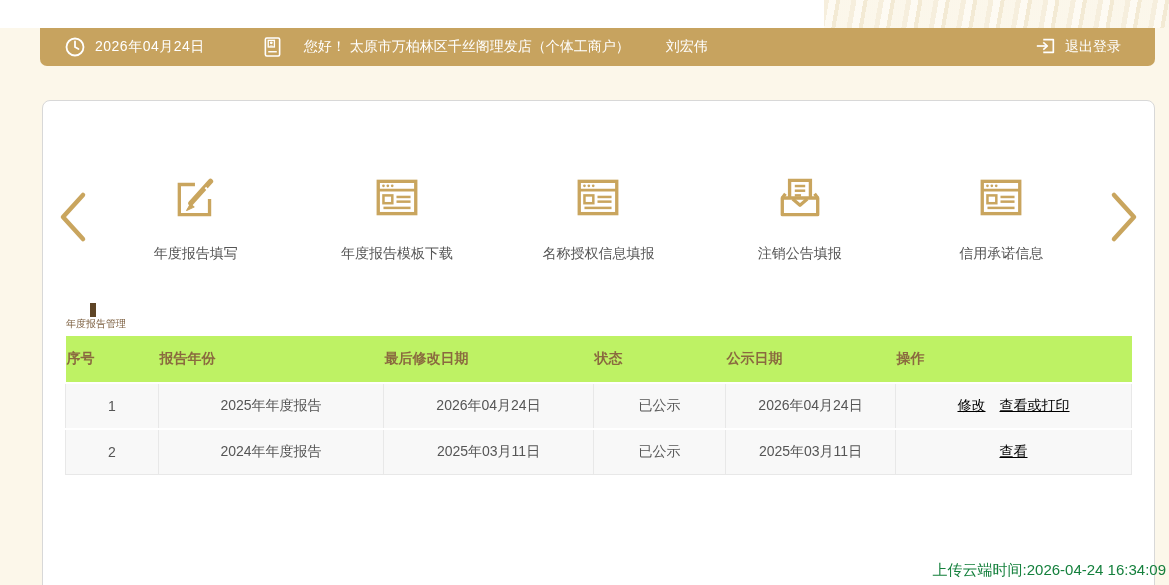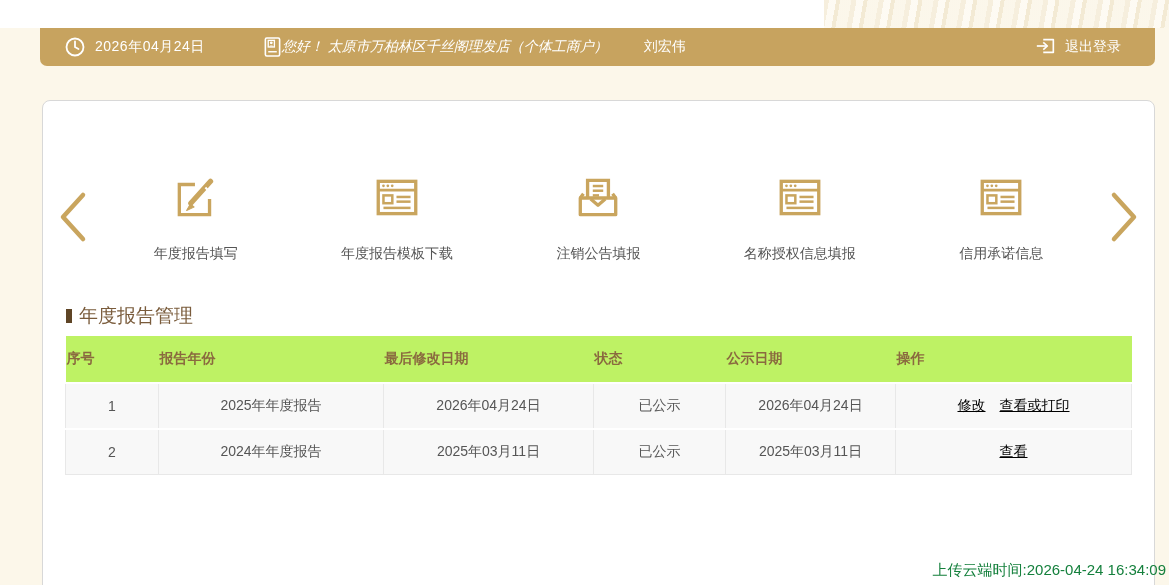--- a/index.html
+++ b/index.html
@@ -19,21 +19,21 @@
   
   .gold-bar{
     position:absolute;left:40px;top:28px;width:1115px;height:38px;
     background:#c7a35f;border-radius:0 0 7px 7px;
     display:flex;align-items:center;color:#ffffff;font-size:14px;
   }
   .bar-left{display:flex;align-items:center;margin-left:24px;}
   .bar-left .icon{display:flex;align-items:center;}
   .bar-date{margin-left:9px;letter-spacing:.5px;}
   .badge-wrap{margin-left:58px;display:flex;align-items:center;}
-  .bar-greeting{margin-left:0;font-style:italic;}
+  .bar-greeting{margin-left:22px;}
   .bar-user{margin-left:36px;}
   .bar-right{margin-left:auto;margin-right:34px;display:flex;align-items:center;cursor:pointer;}
   .bar-right span{margin-left:8px;}
   
   .card{
     position:absolute;left:42px;top:100px;width:1111px;height:520px;
     background:#ffffff;border:1px solid #d8d8d8;border-radius:8px;
   }
   
   .carousel{
@@ -41,21 +41,21 @@
     display:flex;align-items:center;padding:0 10px;
   }
   .chev{flex:0 0 auto;cursor:pointer;display:flex;align-items:center;}
   .carousel-items{flex:1;display:flex;justify-content:space-around;align-items:flex-start;}
   .c-item{display:flex;flex-direction:column;align-items:center;cursor:pointer;width:160px;}
   .c-item .c-icon{height:52px;display:flex;align-items:flex-end;}
   .c-item .c-label{margin-top:22px;font-size:14px;color:#555555;white-space:nowrap;}
   
   .section-title{
     position:absolute;left:23px;top:202px;display:flex;align-items:center;
-    font-size:19px;color:#7a5c3c;
+    font-size:10px;color:#7a5c3c;flex-direction:column;
   }
   .section-title .bullet{width:6px;height:14px;background:#5f4526;margin-right:7px;display:inline-block;}
   
   .report-table{
     position:absolute;left:22px;top:235px;width:1066px;
     border-collapse:collapse;font-size:14px;table-layout:fixed;
   }
   .report-table thead th{
     background:#bef264;color:#8a6a3f;font-weight:bold;height:44px;
     border:none;text-align:left;
@@ -144,46 +144,46 @@
       <line x1="23.5" y1="23" x2="37" y2="23" stroke="#c9a55e" stroke-width="2.4"></line>
       <line x1="23.5" y1="27.5" x2="37" y2="27.5" stroke="#c9a55e" stroke-width="2.4"></line>
       <line x1="11" y1="33.5" x2="37" y2="33.5" stroke="#c9a55e" stroke-width="2.4"></line>
     </svg>
           </span>
           <span class="c-label">年度报告模板下载</span>
         </div>
         <div class="c-item">
           <span class="c-icon">
             <svg width="50" height="50" viewBox="0 0 48 48">
-      <path d="M14 25 V7 H34 V25" fill="none" stroke="#c9a55e" stroke-width="3.2"></path>
-      <line x1="19" y1="12.5" x2="29" y2="12.5" stroke="#c9a55e" stroke-width="2.4"></line>
-      <line x1="19" y1="17" x2="29" y2="17" stroke="#c9a55e" stroke-width="2.4"></line>
-      <line x1="19" y1="21.5" x2="25" y2="21.5" stroke="#c9a55e" stroke-width="2.4"></line>
-      <path d="M10 20 L7 24 M38 20 L41 24" stroke="#c9a55e" stroke-width="3.2"></path>
-      <path d="M7 24 V40 H41 V24 Z" fill="#ffffff" stroke="#c9a55e" stroke-width="3.2" stroke-linejoin="round"></path>
-      <path d="M17 25 L24 31 L31 25" fill="none" stroke="#c9a55e" stroke-width="3.2" stroke-linejoin="round"></path>
-    </svg>
-          </span>
-          <span class="c-label">注销公告填报</span>
-        </div>
-        <div class="c-item">
-          <span class="c-icon">
-            <svg width="50" height="50" viewBox="0 0 48 48">
       <rect x="6" y="8" width="36" height="31" fill="none" stroke="#c9a55e" stroke-width="3.2"></rect>
       <line x1="6" y1="16.5" x2="42" y2="16.5" stroke="#c9a55e" stroke-width="2.6"></line>
       <circle cx="11" cy="12.3" r="1.3" fill="#c9a55e"></circle>
               <circle cx="15.2" cy="12.3" r="1.3" fill="#c9a55e"></circle>
               <circle cx="19.4" cy="12.3" r="1.3" fill="#c9a55e"></circle>
       <rect x="11" y="21.5" width="8.5" height="7.5" fill="none" stroke="#c9a55e" stroke-width="2.4"></rect>
       <line x1="23.5" y1="23" x2="37" y2="23" stroke="#c9a55e" stroke-width="2.4"></line>
       <line x1="23.5" y1="27.5" x2="37" y2="27.5" stroke="#c9a55e" stroke-width="2.4"></line>
       <line x1="11" y1="33.5" x2="37" y2="33.5" stroke="#c9a55e" stroke-width="2.4"></line>
     </svg>
           </span>
           <span class="c-label">名称授权信息填报</span>
+        </div>
+        <div class="c-item">
+          <span class="c-icon">
+            <svg width="50" height="50" viewBox="0 0 48 48">
+      <path d="M14 25 V7 H34 V25" fill="none" stroke="#c9a55e" stroke-width="3.2"></path>
+      <line x1="19" y1="12.5" x2="29" y2="12.5" stroke="#c9a55e" stroke-width="2.4"></line>
+      <line x1="19" y1="17" x2="29" y2="17" stroke="#c9a55e" stroke-width="2.4"></line>
+      <line x1="19" y1="21.5" x2="25" y2="21.5" stroke="#c9a55e" stroke-width="2.4"></line>
+      <path d="M10 20 L7 24 M38 20 L41 24" stroke="#c9a55e" stroke-width="3.2"></path>
+      <path d="M7 24 V40 H41 V24 Z" fill="#ffffff" stroke="#c9a55e" stroke-width="3.2" stroke-linejoin="round"></path>
+      <path d="M17 25 L24 31 L31 25" fill="none" stroke="#c9a55e" stroke-width="3.2" stroke-linejoin="round"></path>
+    </svg>
+          </span>
+          <span class="c-label">注销公告填报</span>
         </div>
         <div class="c-item">
           <span class="c-icon">
             <svg width="50" height="50" viewBox="0 0 48 48">
       <rect x="6" y="8" width="36" height="31" fill="none" stroke="#c9a55e" stroke-width="3.2"></rect>
       <line x1="6" y1="16.5" x2="42" y2="16.5" stroke="#c9a55e" stroke-width="2.6"></line>
       <circle cx="11" cy="12.3" r="1.3" fill="#c9a55e"></circle>
               <circle cx="15.2" cy="12.3" r="1.3" fill="#c9a55e"></circle>
               <circle cx="19.4" cy="12.3" r="1.3" fill="#c9a55e"></circle>
       <rect x="11" y="21.5" width="8.5" height="7.5" fill="none" stroke="#c9a55e" stroke-width="2.4"></rect>

